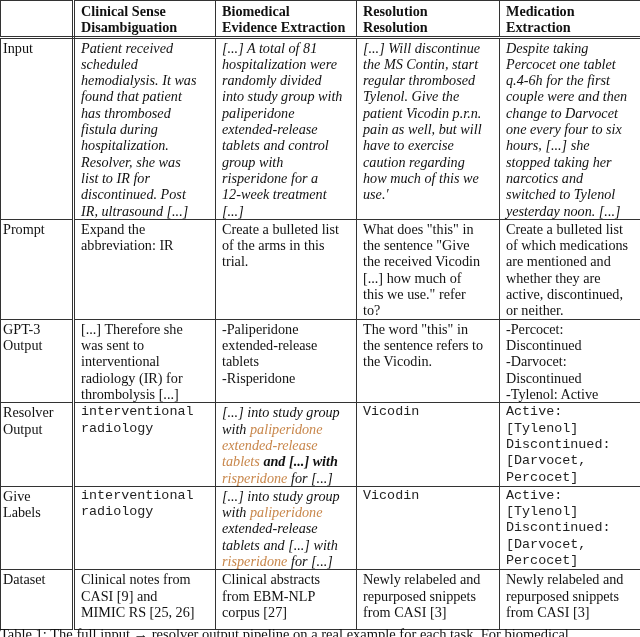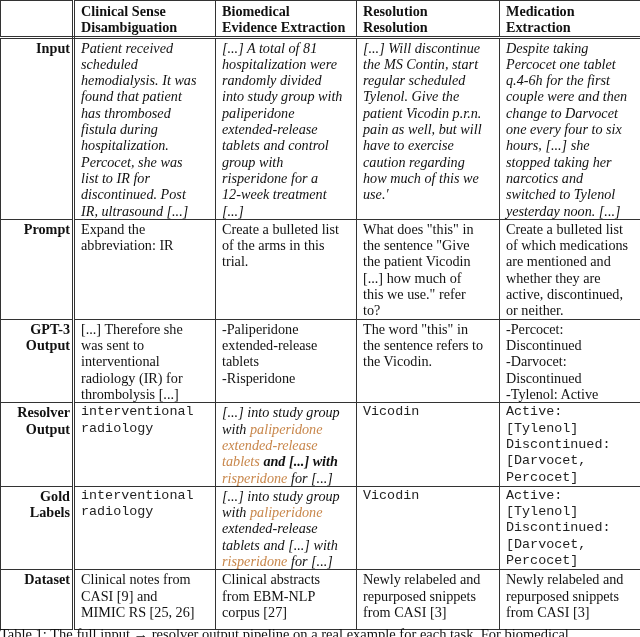--- a/index.html
+++ b/index.html
@@ -3,21 +3,21 @@
 <meta charset="utf-8">
 <style>
   html, body { margin: 0; padding: 0; background: #ffffff; }
   body { width: 640px; height: 637px; overflow: hidden; position: relative;
          font-family: "Liberation Serif", "DejaVu Serif", serif; color: #111; }
   table.main { position: absolute; left: 0; top: 0; width: 643px; border-collapse: collapse;
                table-layout: fixed; font-size: 14.2px; line-height: 16.3px; }
   table.main td, table.main th { border: 1px solid #333; vertical-align: top; padding: 1px 16px 0 6px; }
   table.main th { font-weight: bold; text-align: left; padding-top: 2px; }
   table.main tr:first-child th, table.main tr:first-child td { border-top: 1px solid #333; }
-  table.main .rowlabel { font-weight: bold; text-align: right; padding: 1px 2px 0 2px; border-right: 3px double #333; }
+  table.main .rowlabel { font-weight: normal; text-align: left; padding: 1px 2px 0 2px; border-right: 3px double #333; }
   table.main tr.head th, table.main tr.head td { border-bottom: 3px double #333; }
   .it { font-style: italic; }
   .mono { font-family: "Liberation Mono", "DejaVu Sans Mono", monospace; font-size: 13.4px; line-height: 16.3px; color: #222; }
   .hl { color: #c8864a; }
   .line { display: block; white-space: nowrap; }
   .caption { position: absolute; left: 0; top: 626px; font-size: 14.5px; white-space: nowrap; }
   col.c0 { width: 73px; }
   col.c1 { width: 142px; }
   col.c2 { width: 141px; }
   col.c3 { width: 143px; }
@@ -59,42 +59,42 @@
           <span class="line">Input</span>
         </td>
         <td class="it">
           <span class="line">Patient received</span>
           <span class="line">scheduled</span>
           <span class="line">hemodialysis. It was</span>
           <span class="line">found that patient</span>
           <span class="line">has thrombosed</span>
           <span class="line">fistula during</span>
           <span class="line">hospitalization.</span>
-          <span class="line">Percocet, she was</span>
+          <span class="line">Resolver, she was</span>
           <span class="line">list to IR for</span>
           <span class="line">discontinued. Post</span>
           <span class="line">IR, ultrasound [...]</span>
         </td>
         <td class="it">
           <span class="line">[...] A total of 81</span>
           <span class="line">hospitalization were</span>
           <span class="line">randomly divided</span>
           <span class="line">into study group with</span>
           <span class="line">paliperidone</span>
           <span class="line">extended-release</span>
           <span class="line">tablets and control</span>
           <span class="line">group with</span>
           <span class="line">risperidone for a</span>
           <span class="line">12-week treatment</span>
           <span class="line">[...]</span>
         </td>
         <td class="it">
           <span class="line">[...] Will discontinue</span>
           <span class="line">the MS Contin, start</span>
-          <span class="line">regular scheduled</span>
+          <span class="line">regular thrombosed</span>
           <span class="line">Tylenol. Give the</span>
           <span class="line">patient Vicodin p.r.n.</span>
           <span class="line">pain as well, but will</span>
           <span class="line">have to exercise</span>
           <span class="line">caution regarding</span>
           <span class="line">how much of this we</span>
           <span class="line">use.'</span>
         </td>
         <td class="it">
           <span class="line">Despite taking</span>
@@ -119,21 +119,21 @@
           <span class="line">abbreviation: IR</span>
         </td>
         <td>
           <span class="line">Create a bulleted list</span>
           <span class="line">of the arms in this</span>
           <span class="line">trial.</span>
         </td>
         <td>
           <span class="line">What does "this" in</span>
           <span class="line">the sentence "Give</span>
-          <span class="line">the patient Vicodin</span>
+          <span class="line">the received Vicodin</span>
           <span class="line">[...] how much of</span>
           <span class="line">this we use." refer</span>
           <span class="line">to?</span>
         </td>
         <td>
           <span class="line">Create a bulleted list</span>
           <span class="line">of which medications</span>
           <span class="line">are mentioned and</span>
           <span class="line">whether they are</span>
           <span class="line">active, discontinued,</span>
@@ -193,21 +193,21 @@
         <td class="mono">
           <span class="line">Active:</span>
           <span class="line">[Tylenol]</span>
           <span class="line">Discontinued:</span>
           <span class="line">[Darvocet,</span>
           <span class="line">Percocet]</span>
         </td>
       </tr>
       <tr style="height: 83px;">
         <td class="rowlabel">
-          <span class="line">Gold</span>
+          <span class="line">Give</span>
           <span class="line">Labels</span>
         </td>
         <td class="mono">
           <span class="line">interventional</span>
           <span class="line">radiology</span>
         </td>
         <td class="it">
           <span class="line"><span style="white-space: pre;">[...] into study group</span></span>
           <span class="line"><span style="white-space: pre;">with </span><span class="hl" style="white-space: pre;">paliperidone</span></span>
           <span class="line"><span style="white-space: pre;">extended-release</span></span>

